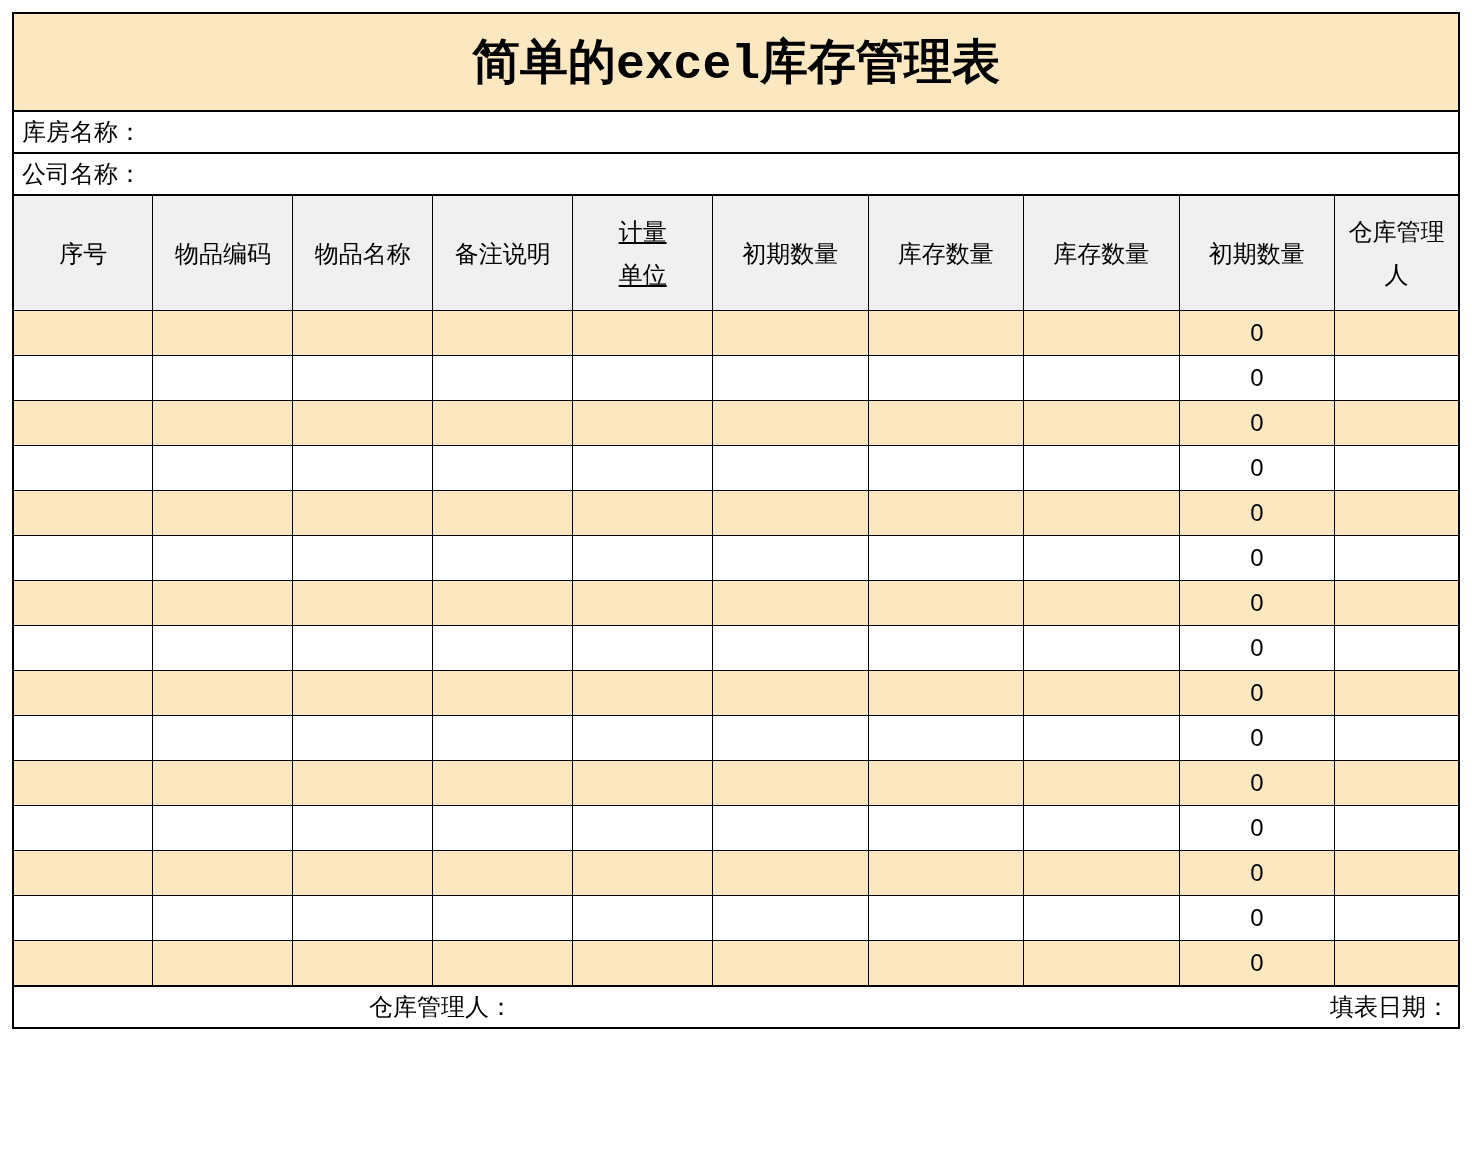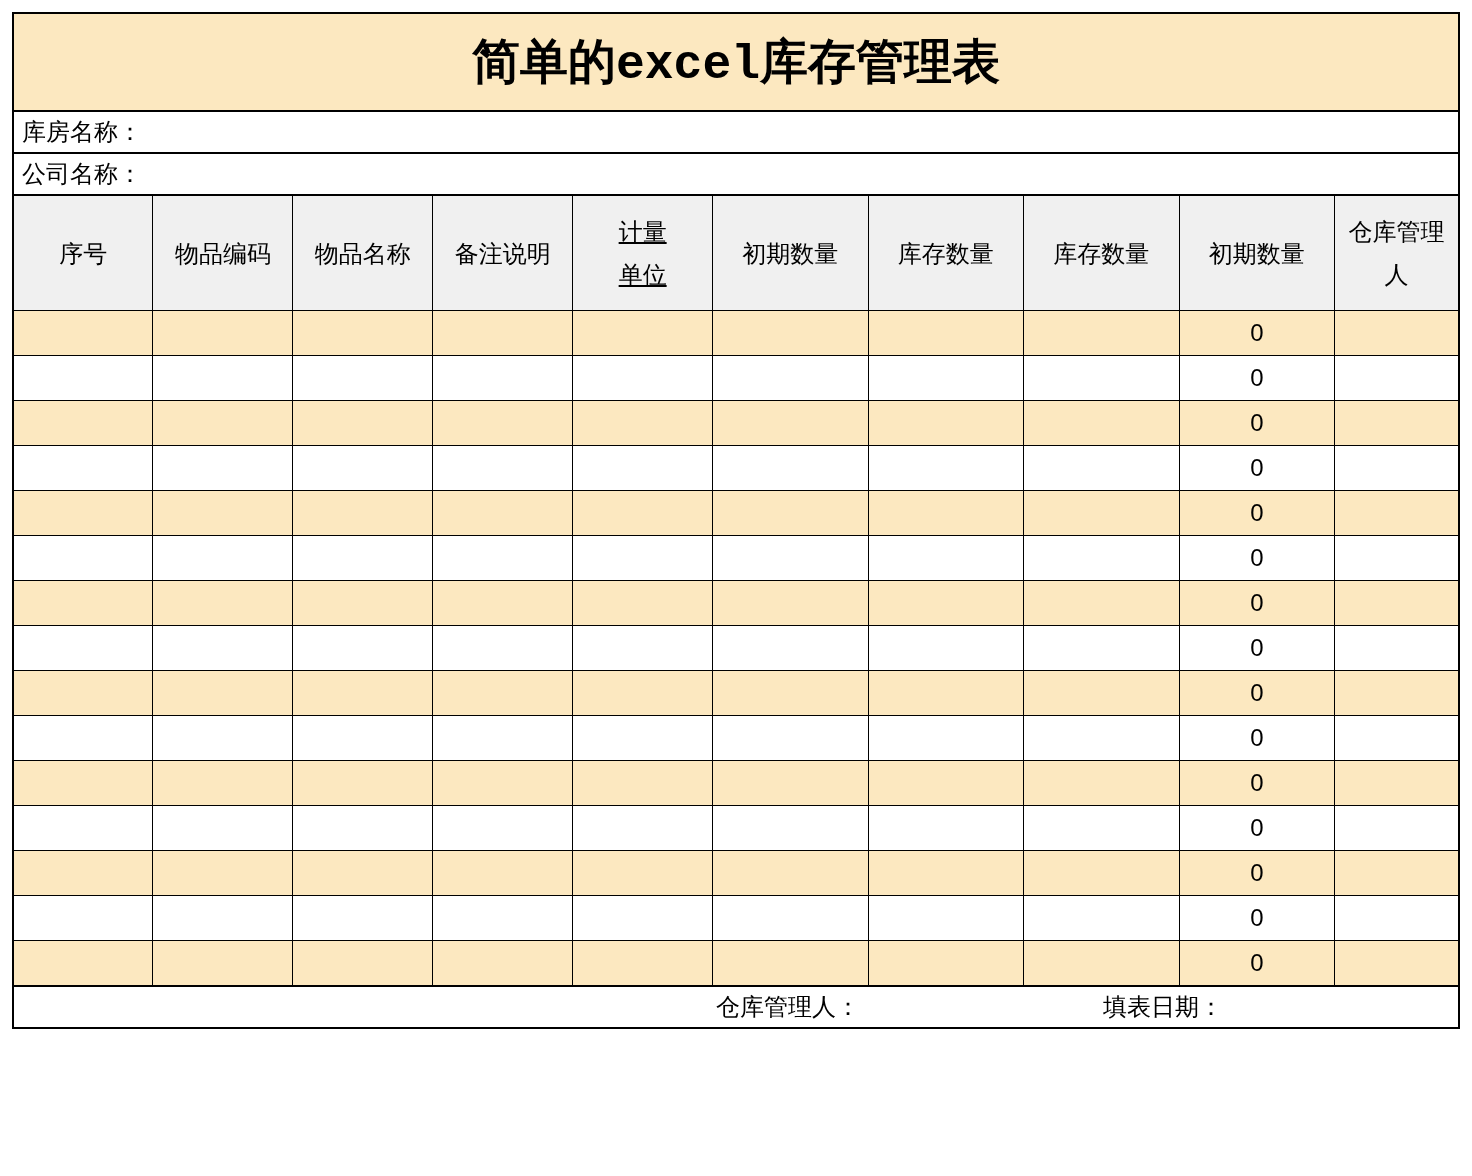--- a/index.html
+++ b/index.html
@@ -58,24 +58,24 @@
     .data-row.even td {
       background: #ffffff;
     }
     .footer-row td {
       background: #ffffff;
       font-size: 24px;
       padding: 4px 8px;
       border-top: 2px solid #000;
     }
     .footer-left {
+      text-align: center;
+    }
+    .footer-right {
       text-align: right;
-    }
-    .footer-right {
-      text-align: center;
     }
   </style>
 </head>
 <body>
 
 <div class="container">
   <table>
     <colgroup id="colgroup">
         <col style="width: 9%;">
         <col style="width: 9%;">

